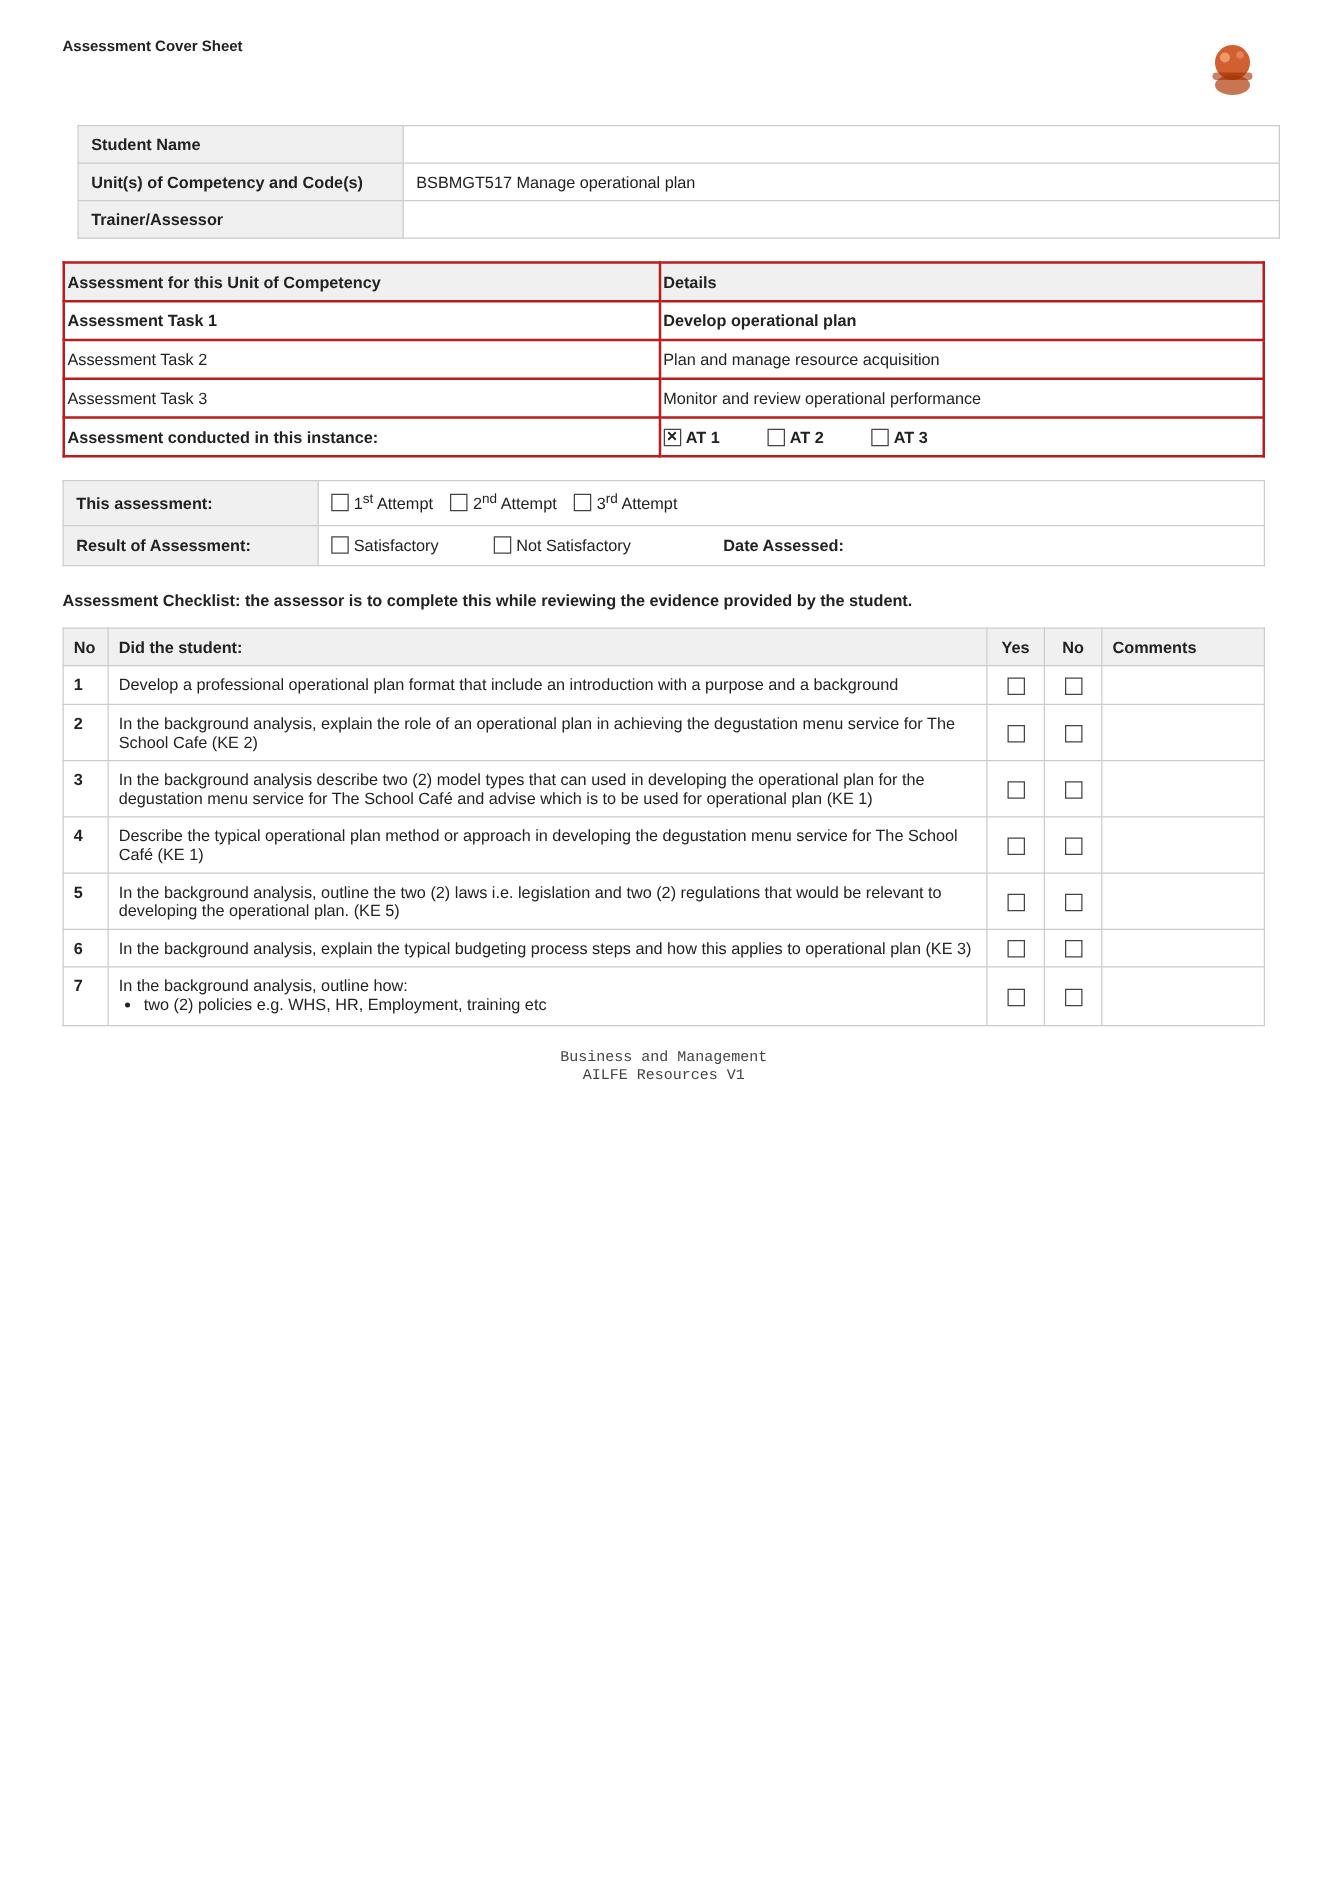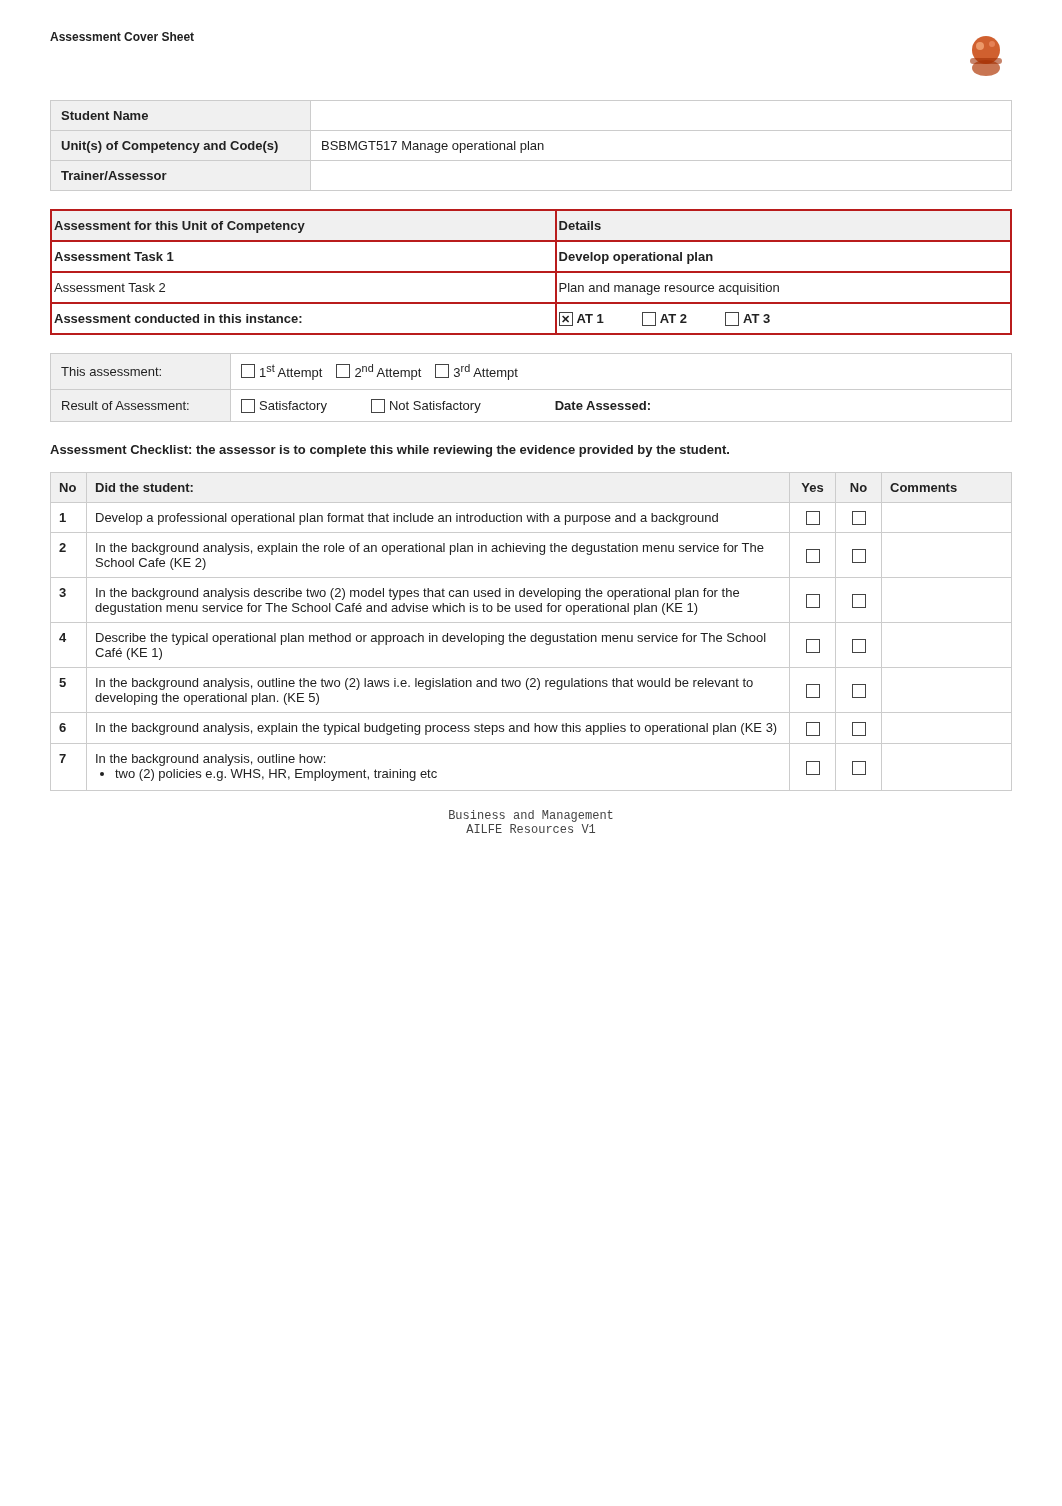--- a/index.html
+++ b/index.html
@@ -28,20 +28,21 @@
     .logo-icon {
       width: 52px;
       height: 52px;
     }
 
     
     .info-table {
       width: 100%;
       border-collapse: collapse;
       margin-bottom: 18px;
+      margin-left: 12px;
     }
     .info-table td {
       border: 1px solid #ccc;
       padding: 7px 10px;
     }
     .info-table .label-cell {
       font-weight: bold;
       background: #f0f0f0;
       width: 260px;
     }
@@ -76,23 +77,23 @@
     .attempt-table {
       width: 100%;
       border-collapse: collapse;
       margin-bottom: 18px;
     }
     .attempt-table td {
       border: 1px solid #ccc;
       padding: 8px 10px;
     }
     .attempt-table .label-cell {
-      font-weight: normal;
+      font-weight: bold;
       background: #f0f0f0;
-      width: 180px;
+      width: 204px;
     }
 
     
     .checkbox-inline {
       display: inline-flex;
       align-items: center;
       gap: 4px;
       margin-right: 14px;
     }
     .checkbox-box {
@@ -211,20 +212,24 @@
         <td>Assessment for this Unit of Competency</td>
         <td>Details</td>
       </tr>
       <tr class="bold-row">
         <td style="font-weight: bold;">Assessment Task 1</td>
         <td style="font-weight: bold;">Develop operational plan</td>
       </tr>
       <tr>
         <td>Assessment Task 2</td>
         <td>Plan and manage resource acquisition</td>
+      </tr>
+      <tr>
+        <td>Assessment Task 3</td>
+        <td>Monitor and review operational performance</td>
       </tr>
       <tr class="instance-row">
         <td style="font-weight: bold;">Assessment conducted in this instance:</td>
         <td>
           <div class="at-row-inline">
             <span class="checkbox-inline">
               <span style="display: inline-block; width: 14px; height: 14px; border: 1.5px solid rgb(68, 68, 68); background: rgb(255, 255, 255); vertical-align: middle; position: relative; text-align: center; line-height: 12px; font-size: 11px;">✕</span>
               <span> AT 1</span>
             </span>
             <span class="checkbox-inline">

